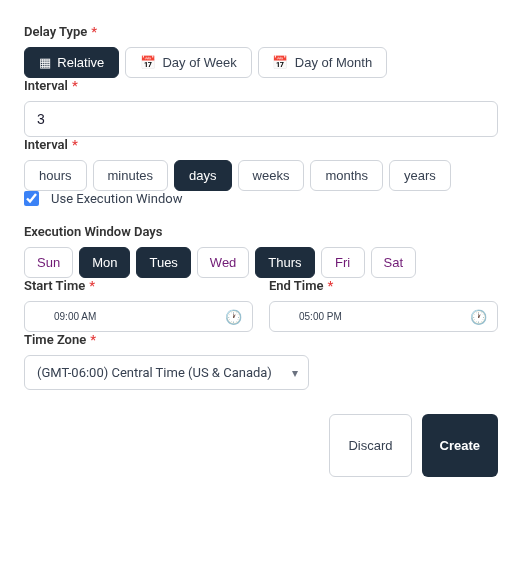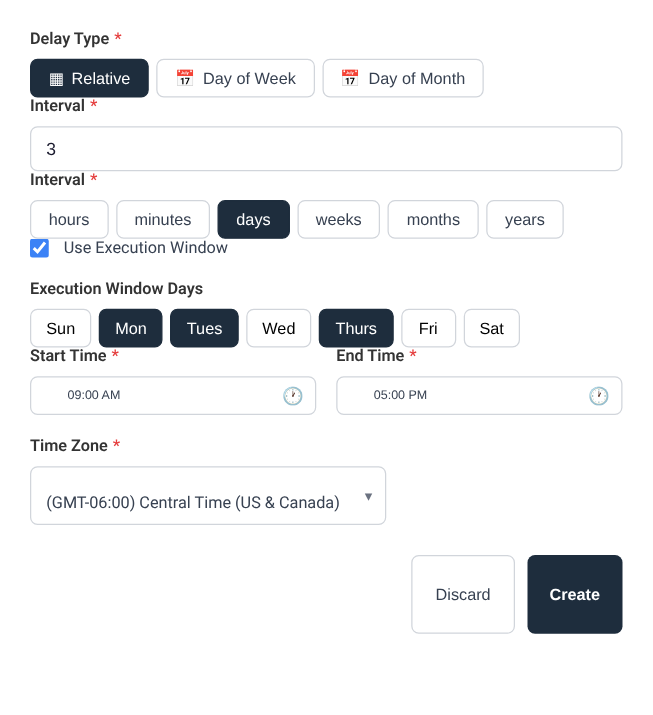--- a/index.html
+++ b/index.html
@@ -80,33 +80,32 @@
       font-size: 13px;
       color: #374151;
     }
     .day-btn {
       border: 1px solid #d1d5db;
       background: #ffffff;
       border-radius: 6px;
       padding: 7px 12px;
       font-size: 13px;
       cursor: pointer;
-      color: #000000;
+      color: #701a75;
       min-width: 44px;
       text-align: center;
     }
     .day-btn.active {
       background: #1e2d3d;
       color: #ffffff;
       border-color: #1e2d3d;
     }
     .time-row {
       display: flex;
       gap: 16px;
-      margin-bottom: 18px;
     }
     .time-field {
       flex: 1;
     }
     .time-field .label {
       margin-bottom: 8px;
     }
     .time-input-wrap {
       position: relative;
     }
@@ -127,21 +126,21 @@
       color: #9ca3af;
       font-size: 14px;
       pointer-events: none;
     }
     .select-wrap {
       position: relative;
       display: inline-flex;
       align-items: center;
       border: 1px solid #d1d5db;
       border-radius: 6px;
-      padding: 21px 36px 9px 12px;
+      padding: 9px 36px 9px 12px;
       font-size: 13px;
       color: #374151;
       cursor: pointer;
       background: #fff;
       min-width: 220px;
     }
     .select-wrap .chevron {
       position: absolute;
       right: 10px;
       top: 50%;

